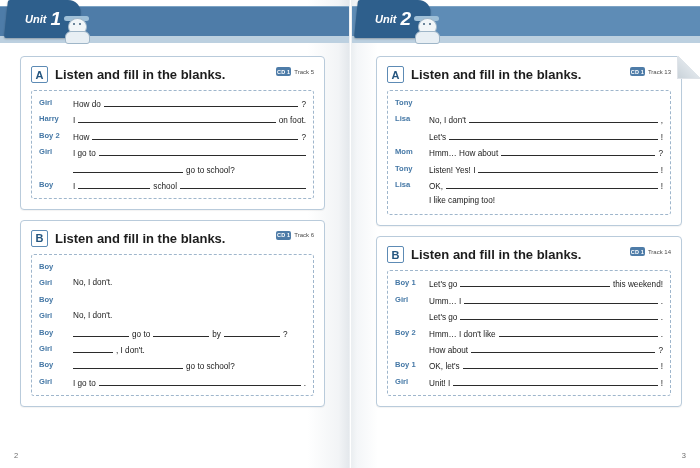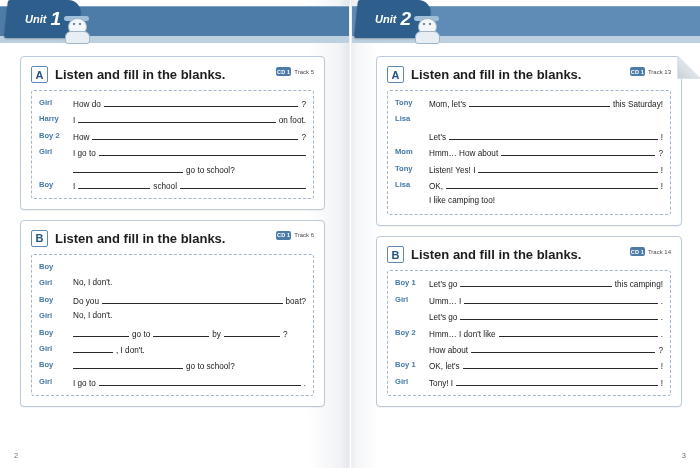--- a/index.html
+++ b/index.html
@@ -379,25 +379,20 @@
               <div class="speaker">Boy</div>
             </div>
             <div class="line">
               <div class="speaker">Girl</div>
               <div class="utter">
                 <span class="txt">No, I don't.</span>
               </div>
             </div>
             <div class="line">
               <div class="speaker">Boy</div>
-              <div class="utter">
-                <span class="txt">Do you</span>
-                <span class="blank-fill"></span>
-                <span class="txt">boat?</span>
-              </div>
             </div>
             <div class="line">
               <div class="speaker">Girl</div>
               <div class="utter">
                 <span class="txt">No, I don't.</span>
               </div>
             </div>
             <div class="line">
               <div class="speaker">Boy</div>
               <div class="utter">
@@ -462,28 +457,28 @@
             <div class="ex-letter">A</div>
             <div class="ex-title">Listen and fill in the blanks.</div>
             <div class="track-badge">
               <span class="track-cd">CD 1</span>
               <span class="track-text">Track 13</span>
             </div>
           </div>
           <div class="dash-box">
             <div class="line">
               <div class="speaker">Tony</div>
-              <div class="utter">
-                <span class="txt">Mom, let's</span>
-                <span class="blank-fill"></span>
-                <span class="txt">this Saturday!</span>
-              </div>
             </div>
             <div class="line">
               <div class="speaker">Lisa</div>
+              <div class="utter">
+                <span class="txt">No, I don't</span>
+                <span class="blank-fill"></span>
+                <span class="txt">,</span>
+              </div>
             </div>
             <div class="line">
               <div class="speaker blank"></div>
               <div class="utter">
                 <span class="txt">Let's</span>
                 <span class="blank-fill"></span>
                 <span class="txt">!</span>
               </div>
             </div>
             <div class="line">
@@ -526,21 +521,21 @@
               <span class="track-cd">CD 1</span>
               <span class="track-text">Track 14</span>
             </div>
           </div>
           <div class="dash-box">
             <div class="line">
               <div class="speaker">Boy 1</div>
               <div class="utter">
                 <span class="txt">Let's go</span>
                 <span class="blank-fill"></span>
-                <span class="txt">this camping!</span>
+                <span class="txt">this weekend!</span>
               </div>
             </div>
             <div class="line">
               <div class="speaker">Girl</div>
               <div class="utter">
                 <span class="txt">Umm… I</span>
                 <span class="blank-fill"></span>
                 <span class="txt">.</span>
               </div>
             </div>
@@ -572,21 +567,21 @@
               <div class="speaker">Boy 1</div>
               <div class="utter">
                 <span class="txt">OK, let's</span>
                 <span class="blank-fill"></span>
                 <span class="txt">!</span>
               </div>
             </div>
             <div class="line">
               <div class="speaker">Girl</div>
               <div class="utter">
-                <span class="txt">Tony! I</span>
+                <span class="txt">Unit! I</span>
                 <span class="blank-fill"></span>
                 <span class="txt">!</span>
               </div>
             </div>
           </div>
         </div>
       </div>
     <div class="page-num">3</div>
   </div>
 

